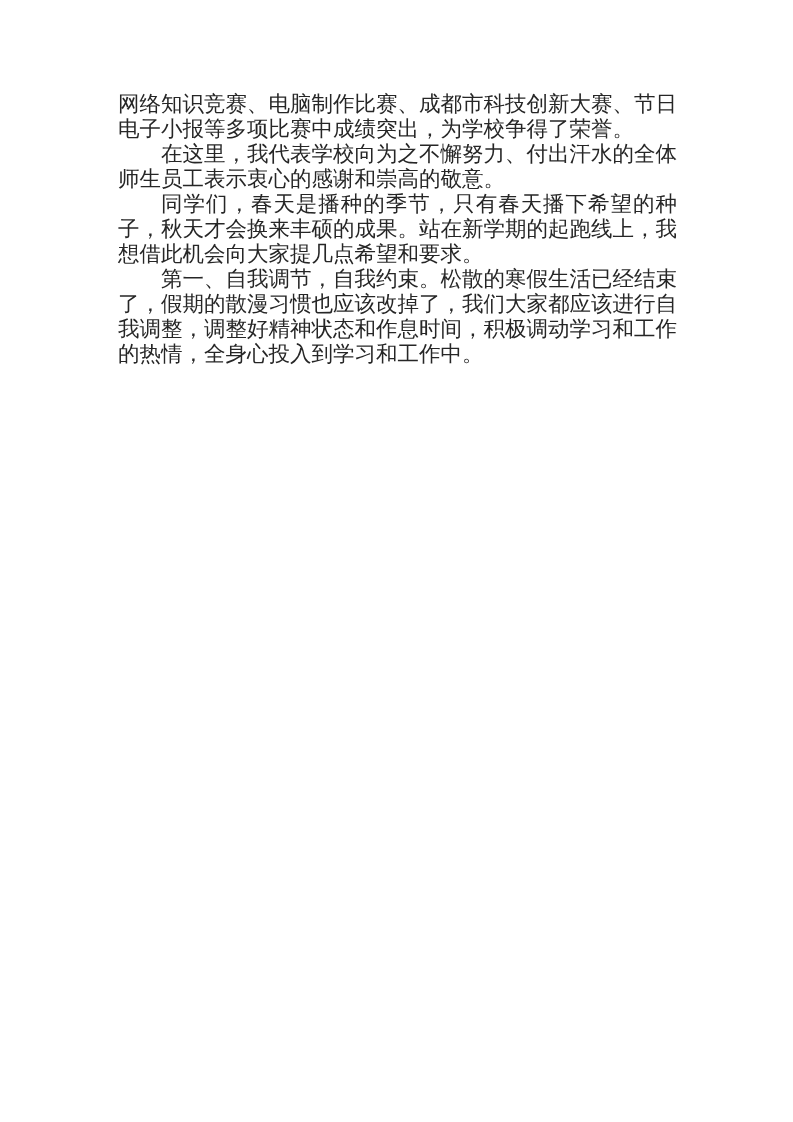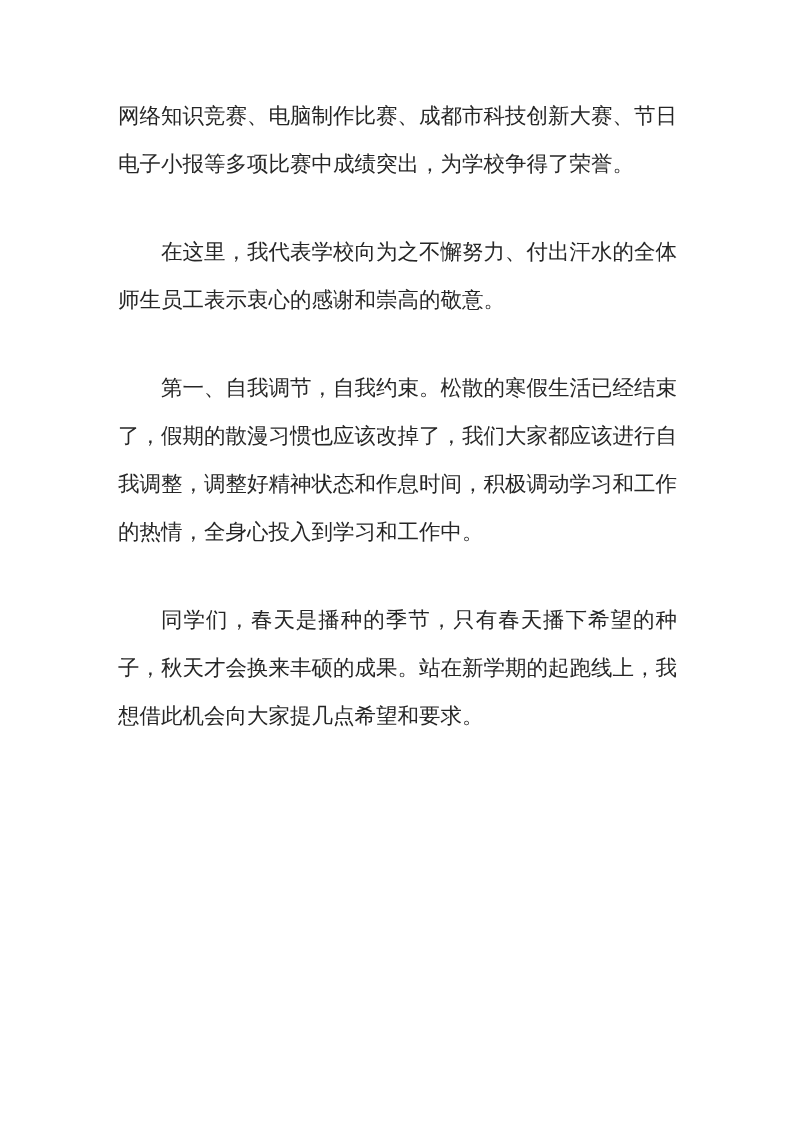--- a/index.html
+++ b/index.html
@@ -15,38 +15,37 @@
       overflow: hidden;
       font-family: "Liberation Serif", "DejaVu Serif", serif;
     }
     .text-block {
       position: absolute;
       left: 118px;
       top: 92px;
       width: 559px;
       color: #262626;
       font-size: 21.5px;
-      line-height: 48px;
+      line-height: 25px;
       text-align: justify;
       text-justify: inter-ideograph;
     }
     p.para {
       margin: 0;
       padding: 0;
       word-break: break-all;
       text-justify: inter-ideograph;
     }
     p.para.indent {
       text-indent: 2em;
-      margin-top: 40px;
     }
   </style>
 </head>
 <body>
 
 <div class="page">
   <div class="text-block">
       <p class="para">网络知识竞赛、电脑制作比赛、成都市科技创新大赛、节日电子小报等多项比赛中成绩突出，为学校争得了荣誉。</p>
       <p class="para indent">在这里，我代表学校向为之不懈努力、付出汗水的全体师生员工表示衷心的感谢和崇高的敬意。</p>
+      <p class="para indent">同学们，春天是播种的季节，只有春天播下希望的种子，秋天才会换来丰硕的成果。站在新学期的起跑线上，我想借此机会向大家提几点希望和要求。</p>
       <p class="para indent">第一、自我调节，自我约束。松散的寒假生活已经结束了，假期的散漫习惯也应该改掉了，我们大家都应该进行自我调整，调整好精神状态和作息时间，积极调动学习和工作的热情，全身心投入到学习和工作中。</p>
-      <p class="para indent">同学们，春天是播种的季节，只有春天播下希望的种子，秋天才会换来丰硕的成果。站在新学期的起跑线上，我想借此机会向大家提几点希望和要求。</p>
     </div>
 </div>
 
 </body></html>

